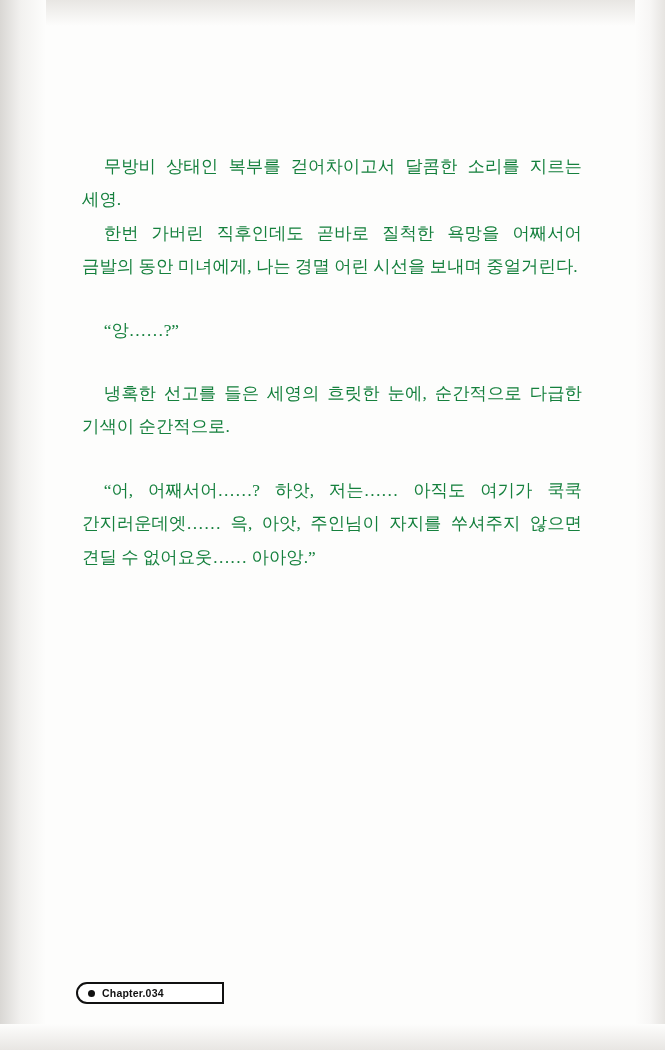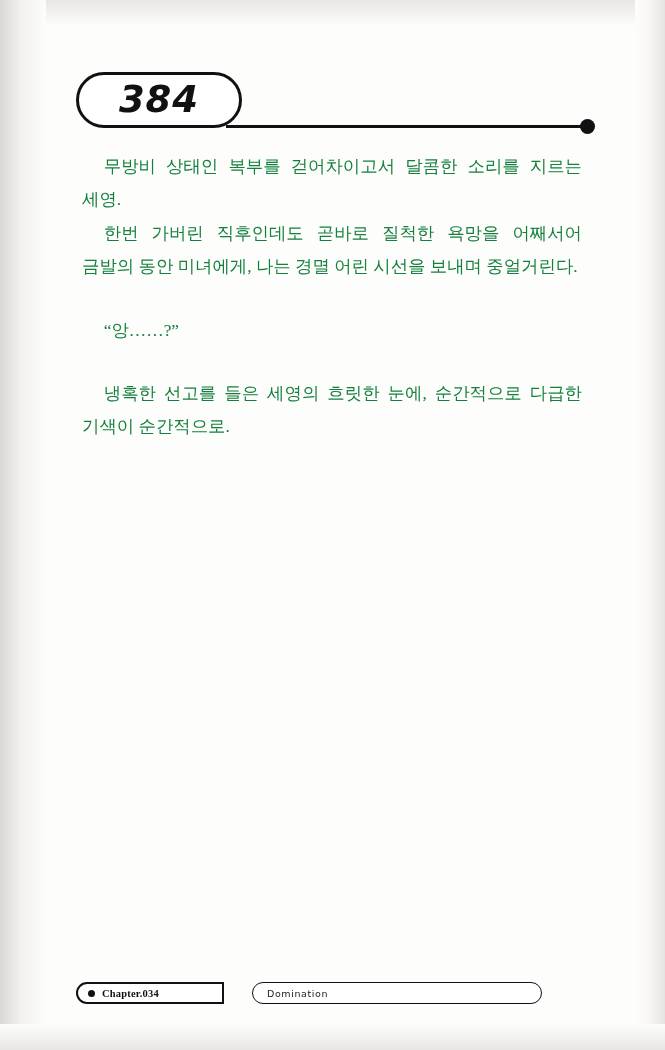--- a/index.html
+++ b/index.html
@@ -150,21 +150,21 @@
     background: #fff;
   }
   .footer-chapter .bullet {
     width: 7px;
     height: 7px;
     border-radius: 50%;
     background: #111;
     flex: none;
   }
   .footer-chapter .label {
-    font-family: Liberation Serif, serif;
+    font-family: Liberation Sans, sans-serif;
     font-weight: bold;
     font-size: 10.5px;
     letter-spacing: 0.2px;
     color: #111;
   }
   .footer-title {
     position: absolute;
     left: 176px;
     top: 0;
     height: 22px;
@@ -187,38 +187,29 @@
 </head>
 <body>
 
 <div class="page">
 
   <div class="scan-shade-top"></div>
   <div class="scan-shade-left"></div>
   <div class="scan-shade-right"></div>
   <div class="scan-shade-bottom"></div>
 
-  <div class="page-number-wrap">
-    <div class="header-rule"></div>
-    <div class="header-dot"></div>
-    <div class="page-number-badge">
-      <span>384</span>
-    </div>
-  </div>
 
   <div class="body-text">
     <p>무방비 상태인 복부를 걷어차이고서 달콤한 소리를 지르는 세영.</p>
     <p>한번 가버린 직후인데도 곧바로 질척한 욕망을 어째서어 금발의 동안 미녀에게, 나는 경멸 어린 시선을 보내며 중얼거린다.</p>
     <p class="spaced-lg">“앙……?”</p>
     <p class="spaced-lg">냉혹한 선고를 들은 세영의 흐릿한 눈에, 순간적으로 다급한 기색이 순간적으로.</p>
+    <p class="spaced-lg">“어, 어째서어……? 하앗, 저는…… 아직도 여기가 쿡쿡 간지러운데엣…… 윽, 아앗, 주인님이 자지를 쑤셔주지 않으면 견딜 수 없어요웃…… 아아앙.”</p>
   </div>
 
   <div class="footer">
     <div class="footer-chapter">
       <span class="bullet"></span>
       <span class="label">Chapter.034</span>
     </div>
-    <div class="footer-title">
-      <span class="label">Domination</span>
-    </div>
   </div>
 
 </div>
 
 </body></html>

